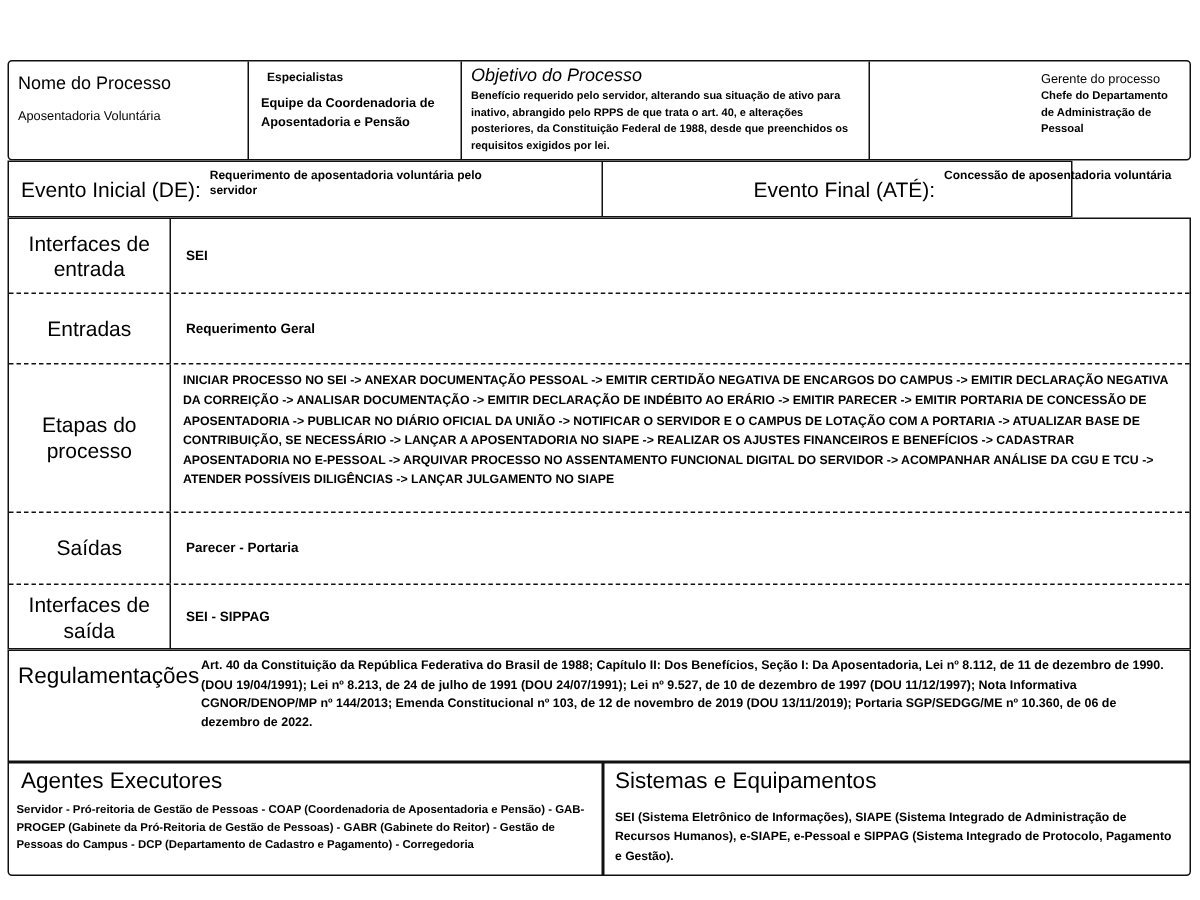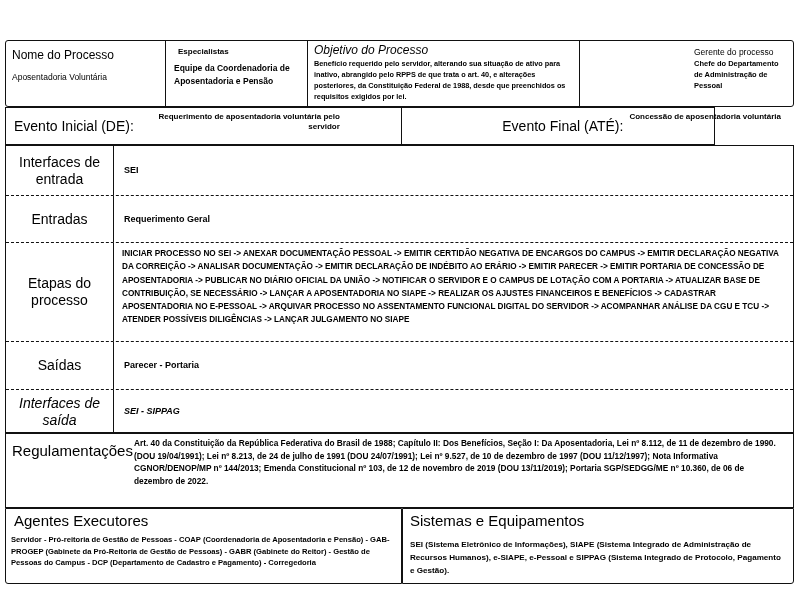--- a/index.html
+++ b/index.html
@@ -21,21 +21,21 @@
 
     
     #events-row { left: 5px; top: 107px; width: 710px; height: 38px; }
     .ev-cell { position: absolute; top: 0; height: 100%; display: flex; align-items: flex-start; padding: 8px 10px; }
     .ev-label { font-size: 14px; line-height: 17px; margin-top: 6px; white-space: nowrap; }
     .ev-value { font-size: 8px; font-weight: bold; line-height: 10px; margin-left: 6px; }
 
     
     #main-table { left: 5px; top: 145px; width: 789px; height: 288px; }
     .row { position: absolute; left: 0; width: 100%; border-bottom: 1.5px dashed #111; }
-    .row:last-child { border-bottom: none; font-style: italic; }
+    .row:last-child { border-bottom: none; }
     .row-label { position: absolute; left: 0; top: 0; width: 108px; height: 100%; display: flex; align-items: center; justify-content: center; border-right: 1.5px solid #111; }
     .row-value { position: absolute; left: 108px; right: 0; top: 0; height: 100%; display: flex; align-items: center; padding: 0 8px 0 10px; }
     .row-value.steps { padding: 0 8px 0 8px; }
 
     #reg-box { left: 5px; top: 433px; width: 789px; height: 75px; }
     #agents-box { left: 5px; top: 508px; width: 397px; height: 76px; border-radius: 0 0 0 3px; }
     #systems-box { left: 402px; top: 508px; width: 392px; height: 76px; border-radius: 0 0 3px 0; }
     .section-title { font-size: 15px; line-height: 18px; }
   </style>
 </head>
@@ -56,21 +56,21 @@
   </div>
   <div class="top-cell" style="left:684px; width:103px; padding:5px 4px;">
     <div style="font-size:8.5px; line-height:12px;">Gerente do processo</div>
     <div style="font-size:7.5px; font-weight:bold; line-height:11px;">Chefe do Departamento de Administração de Pessoal</div>
   </div>
 </div>
 
 <div class="box" id="events-row">
   <div class="ev-cell" style="left:0; width:396px; border-right:1.5px solid #111; padding:4px 8px;">
     <span class="ev-label">Evento Inicial (DE):</span>
-    <span class="ev-value" style="width:200px;text-align:right;">Requerimento de aposentadoria voluntária pelo servidor</span>
+    <span class="ev-value" style="width:200px;">Requerimento de aposentadoria voluntária pelo servidor</span>
   </div>
   <div class="ev-cell" style="left:396px; width:391px; padding:4px 12px;justify-content:flex-end;">
     <span class="ev-label">Evento Final (ATÉ):</span>
     <span class="ev-value">Concessão de aposentadoria voluntária</span>
   </div>
 </div>
 
 <div class="box" id="main-table">
   <div class="row" style="top:0; height:50px;">
     <div class="row-label t-label">Interfaces de entrada</div>

